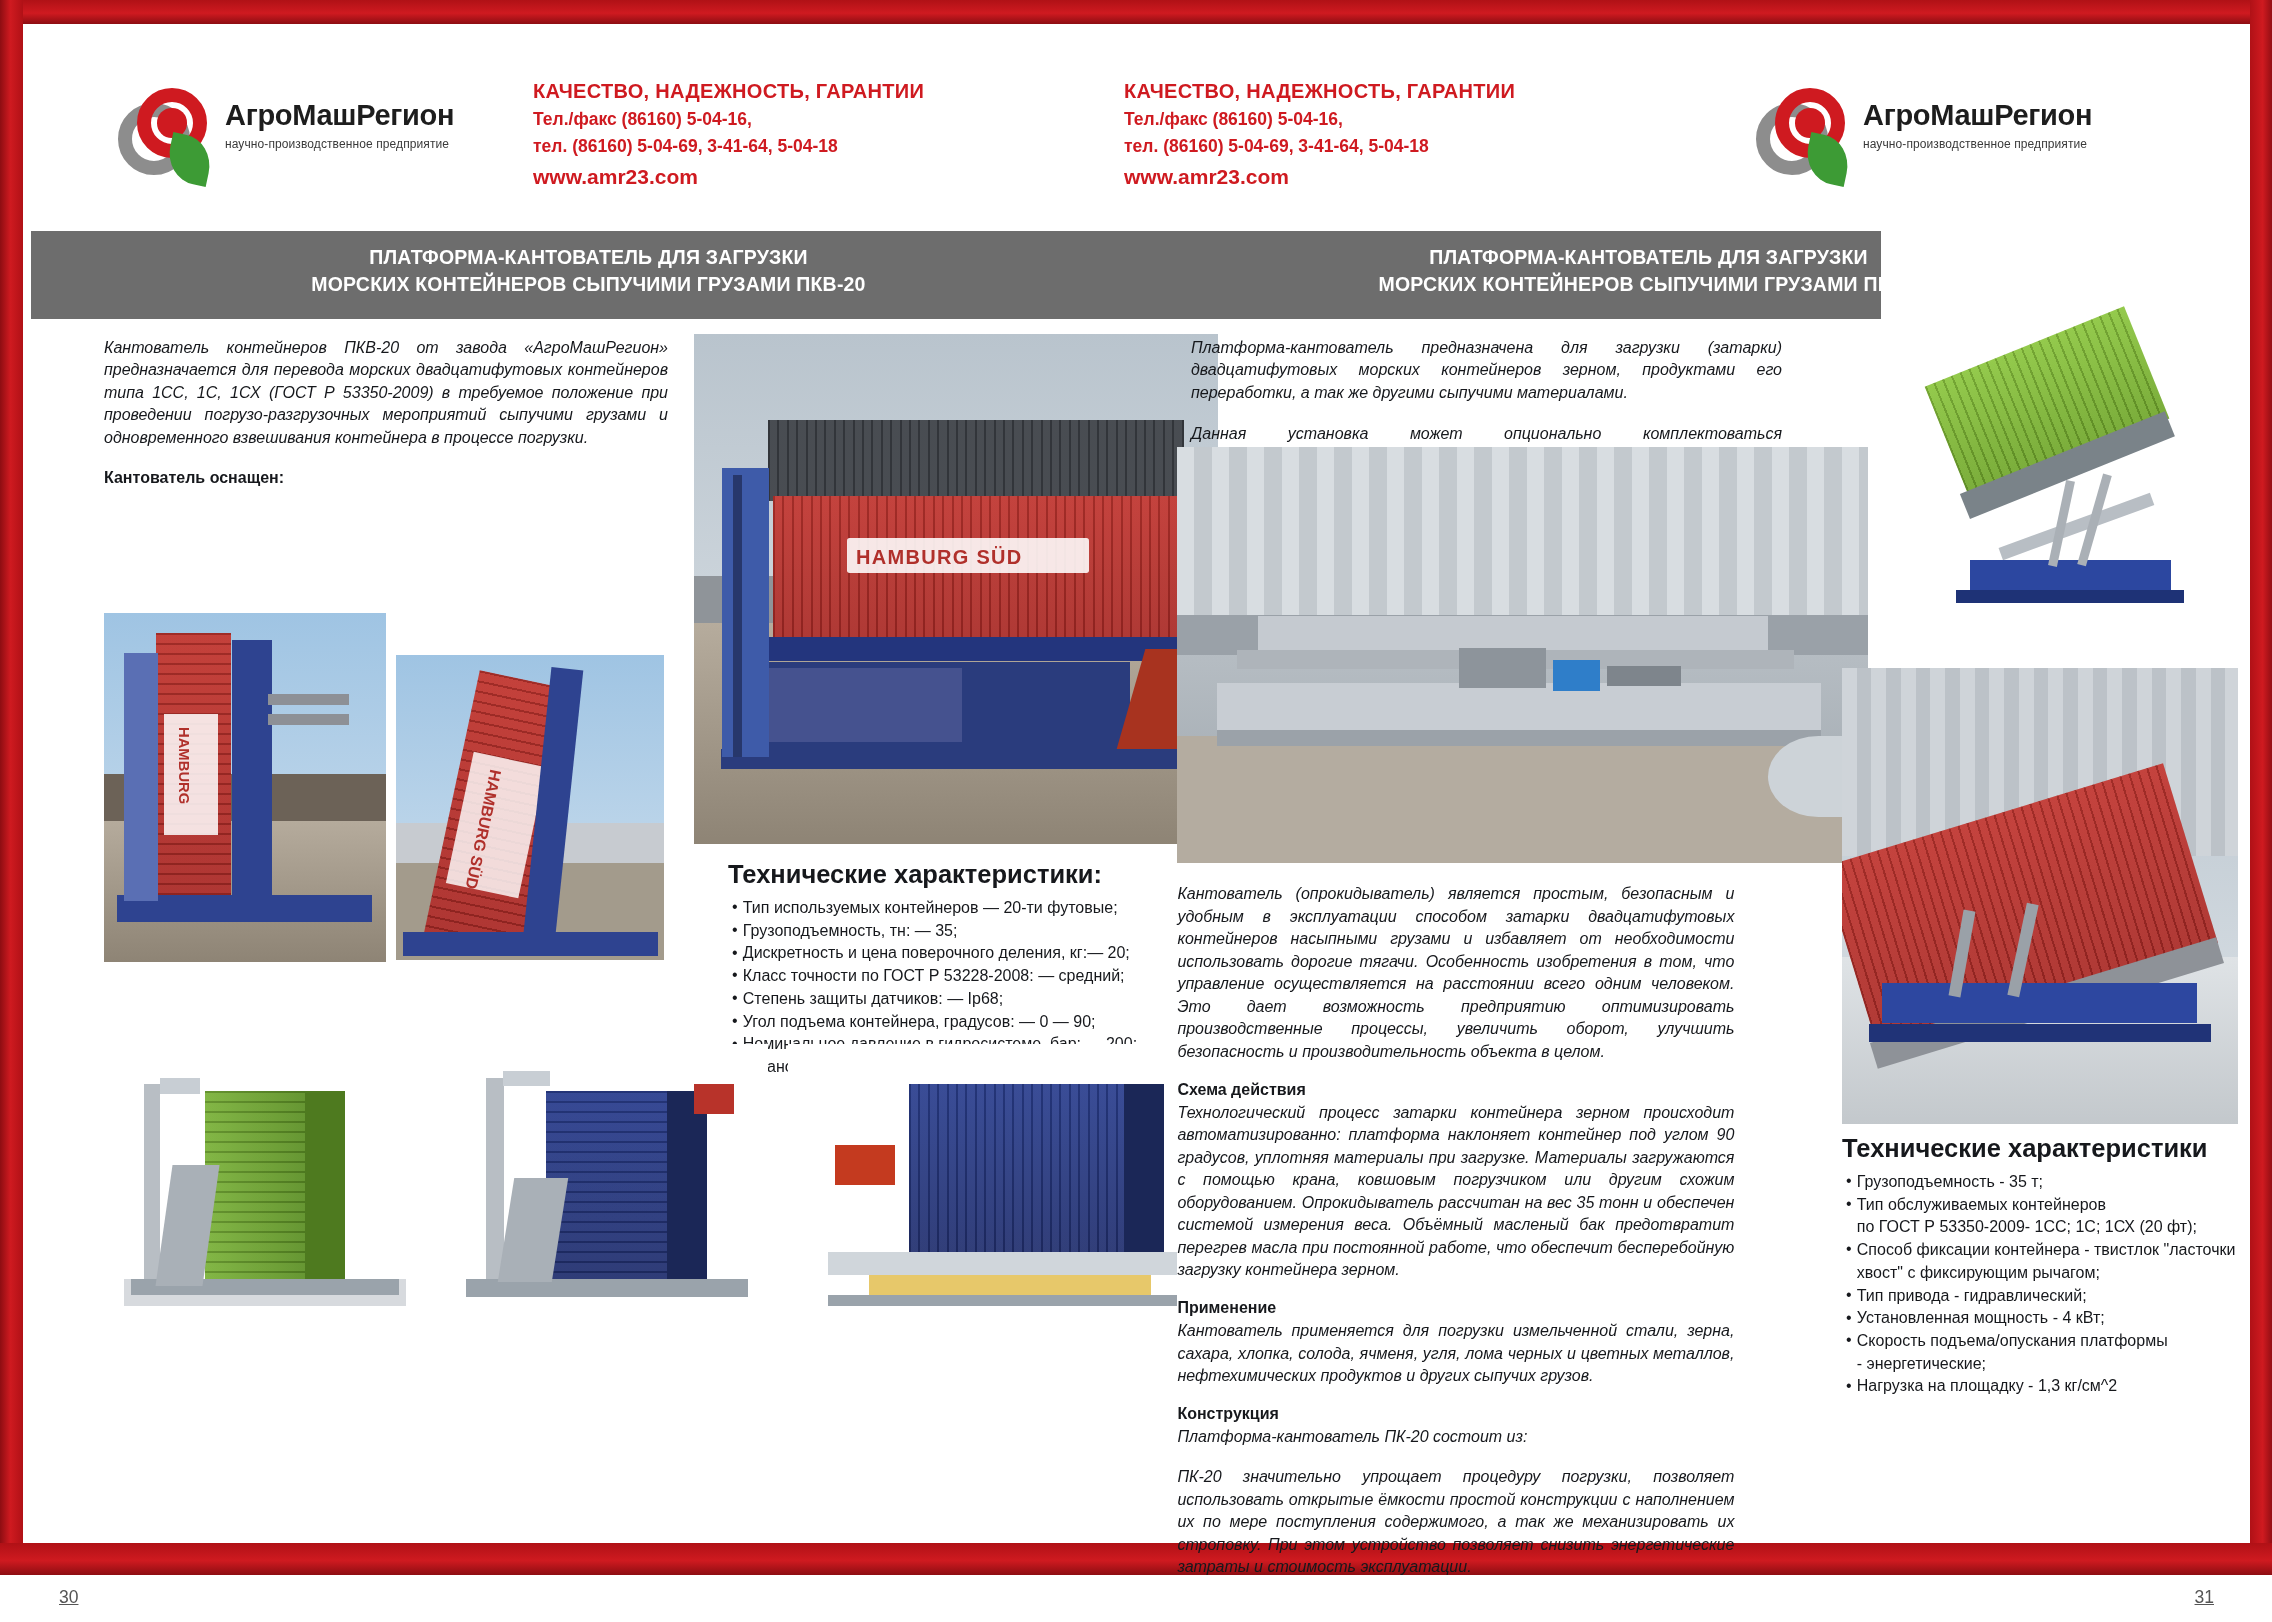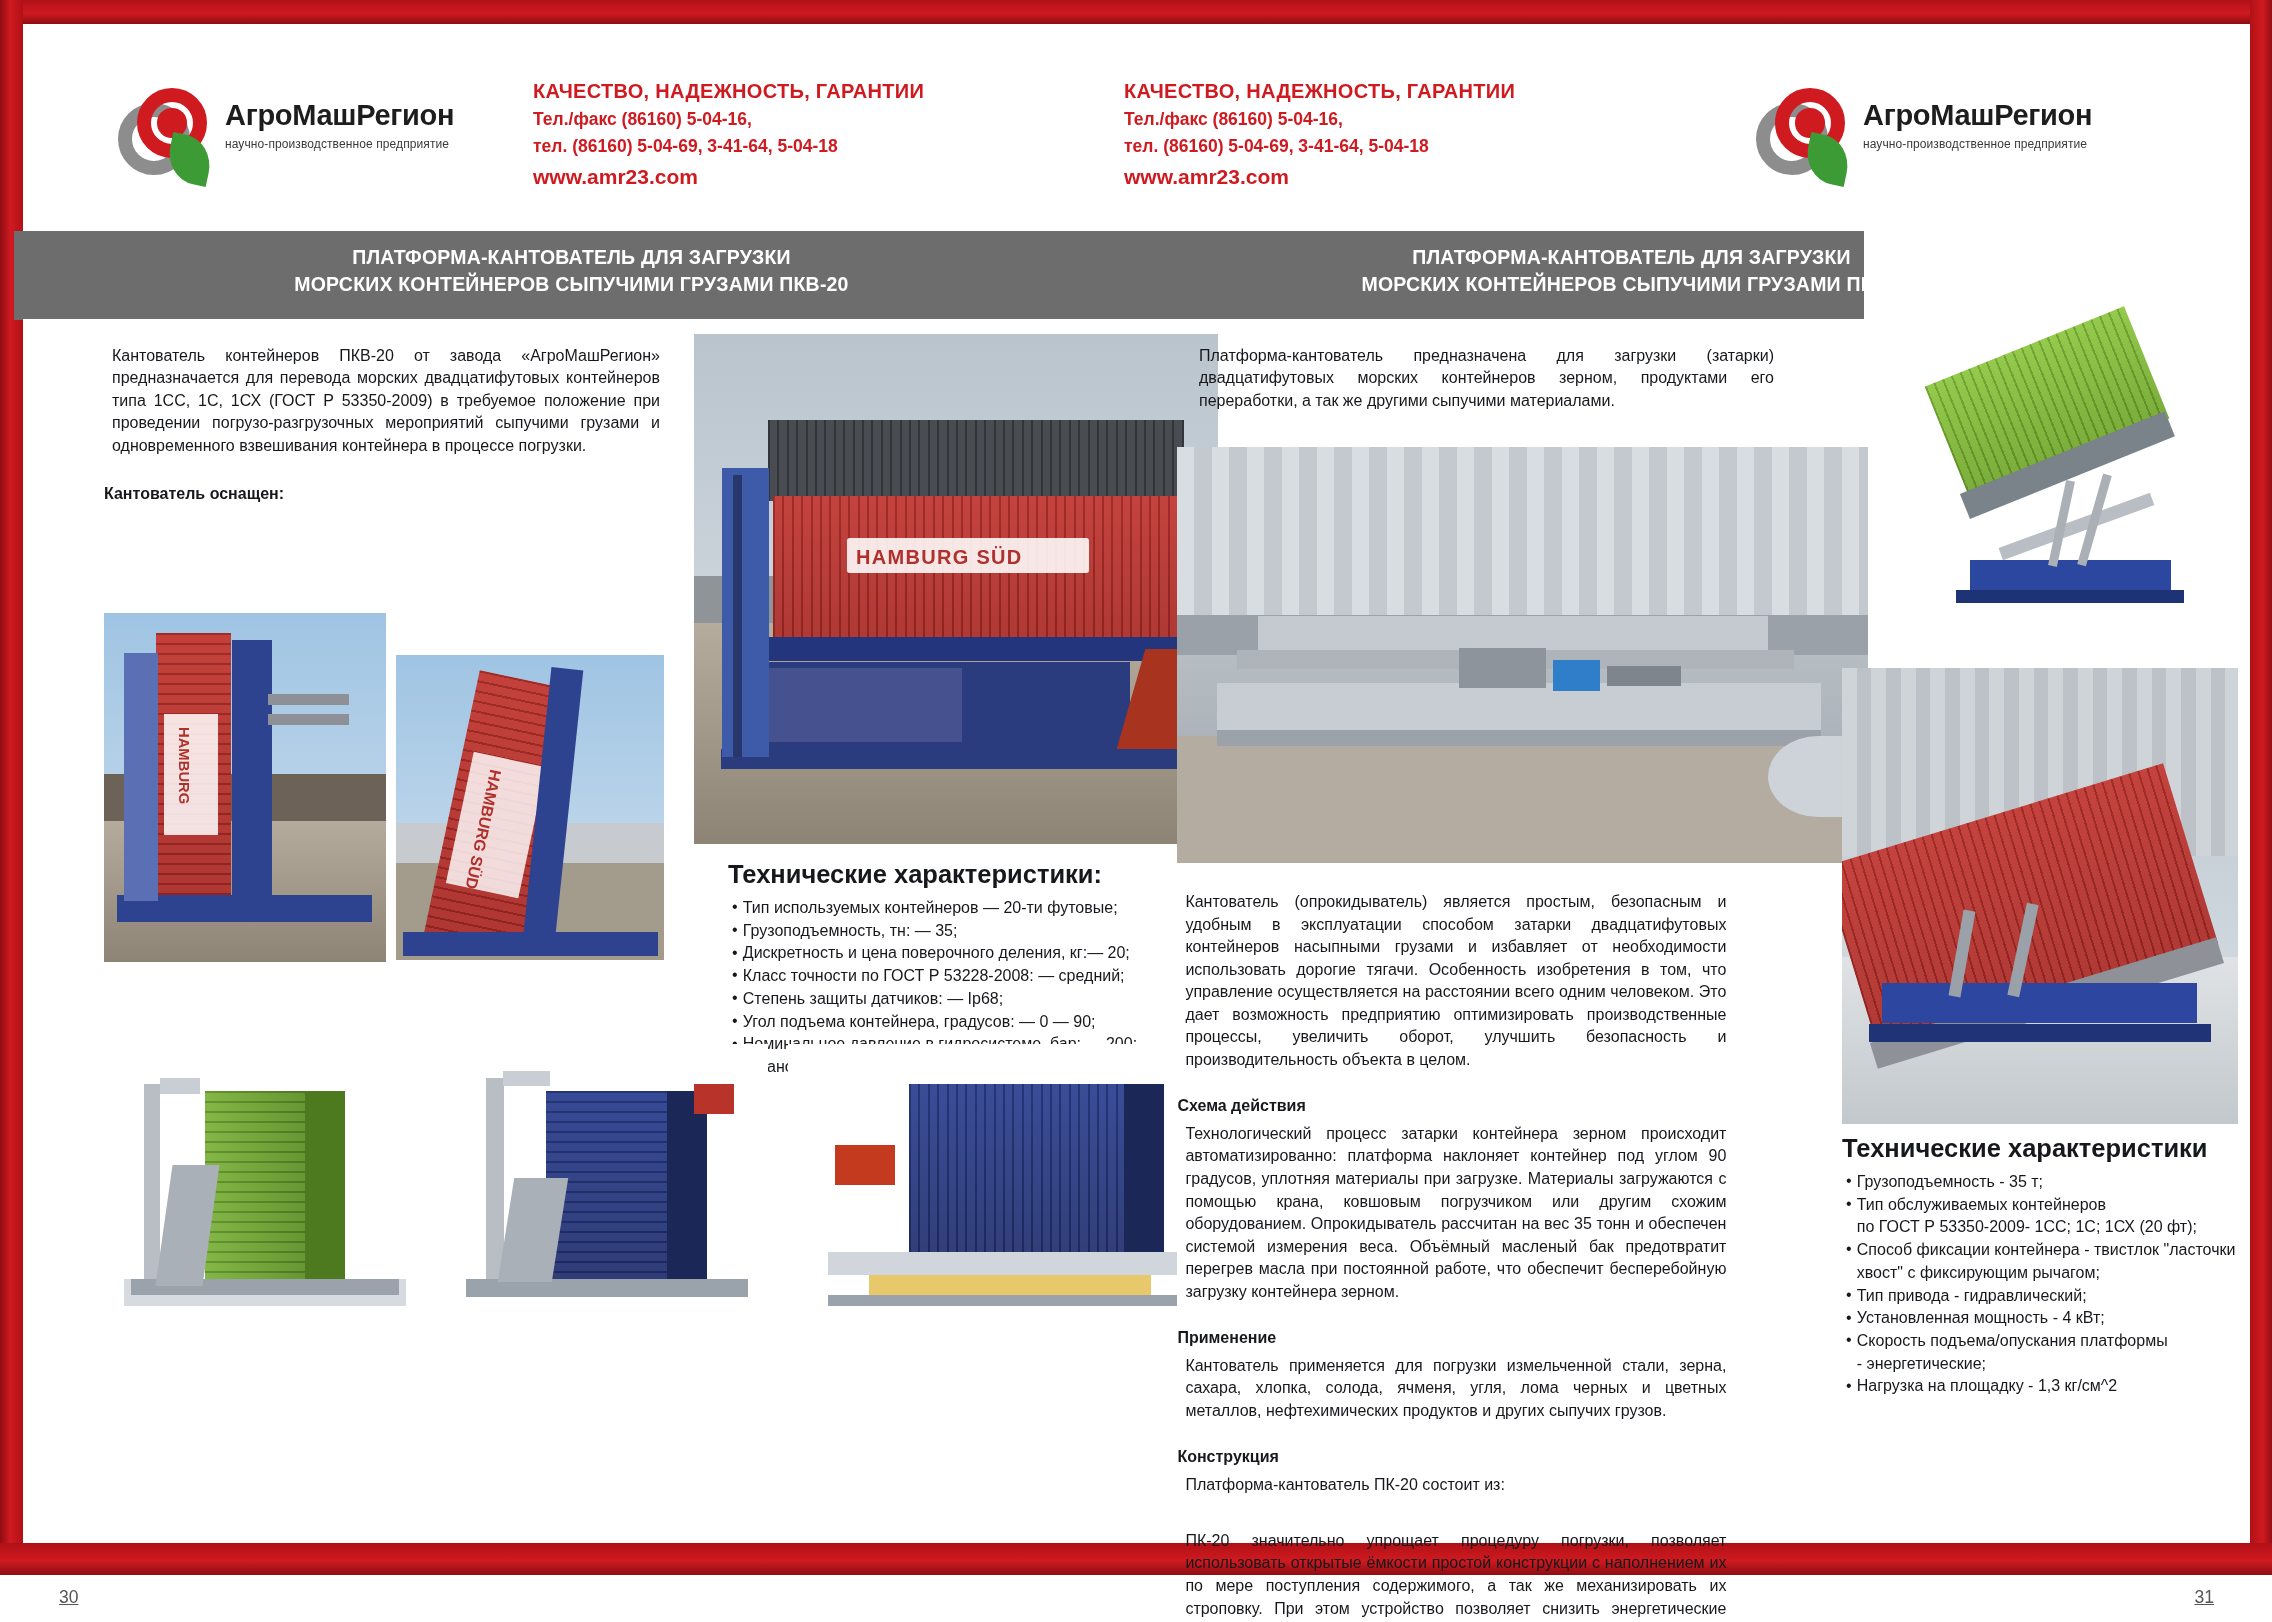--- a/index.html
+++ b/index.html
@@ -147,21 +147,21 @@
   }
   .contact-web {
     font-size: 21px;
     font-weight: bold;
     margin-top: 8px;
   }
 
   
   .gray-band {
     position: absolute;
-    left: 14px; top: 231px;
+    left: 31px; top: 231px;
     width: 1850px; height: 89px;
     background: #6d6d6d;
   }
   .band-title {
     position: absolute;
     top: 13.4px;
     color: #ffffff;
     font-size: 19.5px;
     font-weight: bold;
     text-align: center;
@@ -179,21 +179,22 @@
     background: #ffffff;
   }
   .col-left { position: absolute; left: 54px; top: 0; width: 1074px; }
   .col-right { position: absolute; left: 1141px; top: 0; width: 1074px; }
 
   p.body, div.body {
     font-size: 16px;
     line-height: 1.41;
     color: #16181c;
     text-align: justify;
-    margin: 8px;
+    margin: 0;
+    font-style: italic;
   }
   .sec-head {
     font-size: 16px;
     font-weight: bold;
     color: #16181c;
     margin: 0 0 2.7px 0;
   }
   ul.bullets {
     margin: 0;
     padding: 0;

